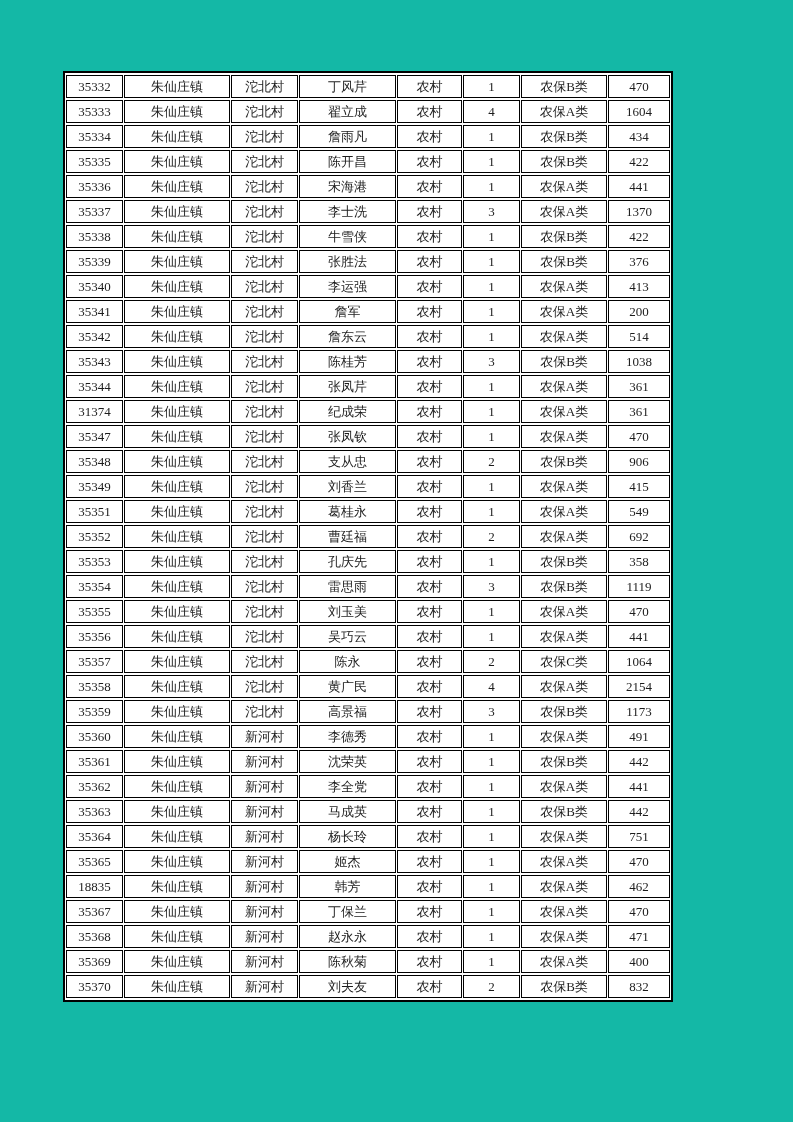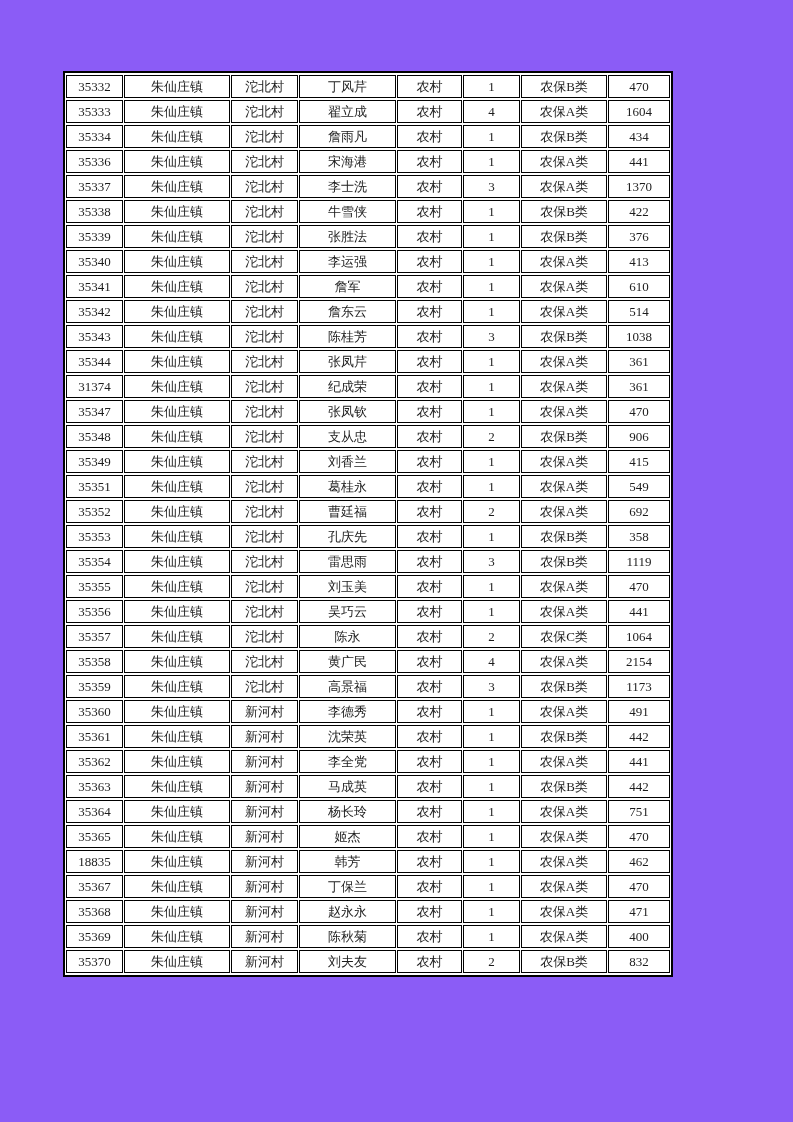--- a/index.html
+++ b/index.html
@@ -4,21 +4,21 @@
 <style>
   html, body {
     margin: 0;
     padding: 0;
     background: #ffffff;
   }
   .page {
     position: relative;
     width: 793px;
     height: 1122px;
-    background: #8b5cf6;
+    background: #14b8a6;
     overflow: hidden;
     font-family: "Liberation Serif", "DejaVu Serif", serif;
   }
   table.grid {
     position: absolute;
     left: 63px;
     top: 71px;
     border-collapse: separate;
     border-spacing: 1px 2px;
     border: 2px solid #000000;
@@ -86,20 +86,30 @@
           <td>35334</td>
           <td>朱仙庄镇</td>
           <td>沱北村</td>
           <td>詹雨凡</td>
           <td>农村</td>
           <td>1</td>
           <td>农保B类</td>
           <td>434</td>
         </tr>
         <tr>
+          <td>35335</td>
+          <td>朱仙庄镇</td>
+          <td>沱北村</td>
+          <td>陈开昌</td>
+          <td>农村</td>
+          <td>1</td>
+          <td>农保B类</td>
+          <td>422</td>
+        </tr>
+        <tr>
           <td>35336</td>
           <td>朱仙庄镇</td>
           <td>沱北村</td>
           <td>宋海港</td>
           <td>农村</td>
           <td>1</td>
           <td>农保A类</td>
           <td>441</td>
         </tr>
         <tr>
@@ -143,21 +153,21 @@
           <td>413</td>
         </tr>
         <tr>
           <td>35341</td>
           <td>朱仙庄镇</td>
           <td>沱北村</td>
           <td>詹军</td>
           <td>农村</td>
           <td>1</td>
           <td>农保A类</td>
-          <td>610</td>
+          <td>200</td>
         </tr>
         <tr>
           <td>35342</td>
           <td>朱仙庄镇</td>
           <td>沱北村</td>
           <td>詹东云</td>
           <td>农村</td>
           <td>1</td>
           <td>农保A类</td>
           <td>514</td>

